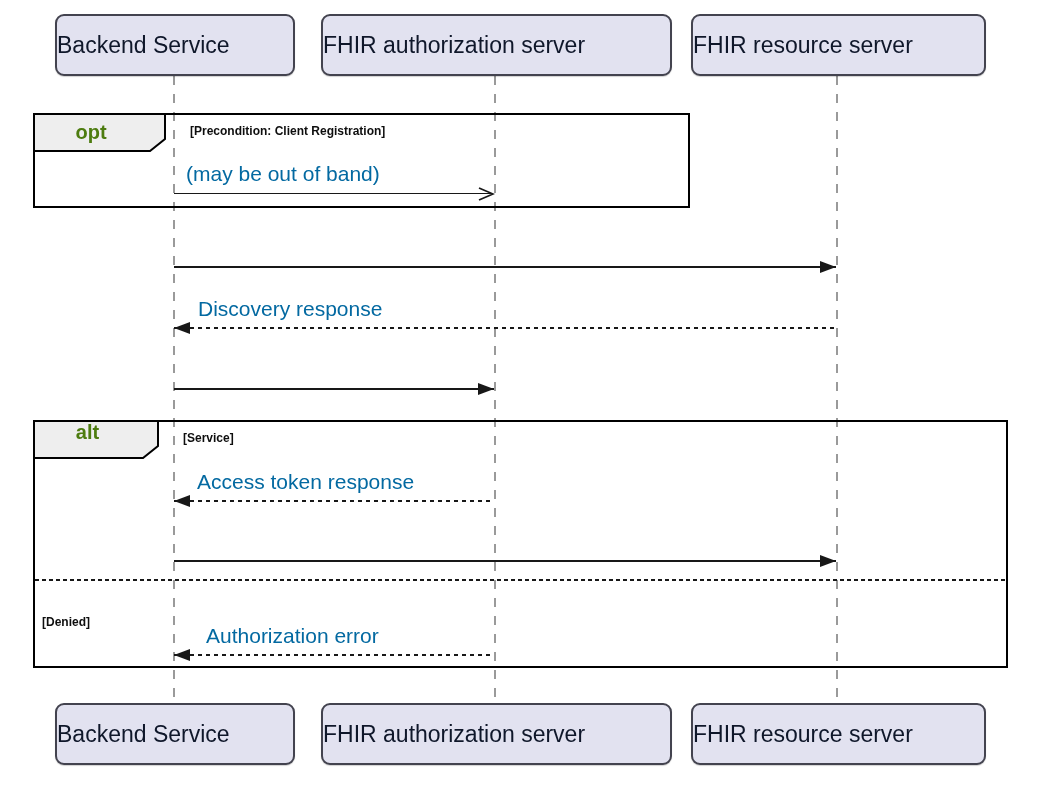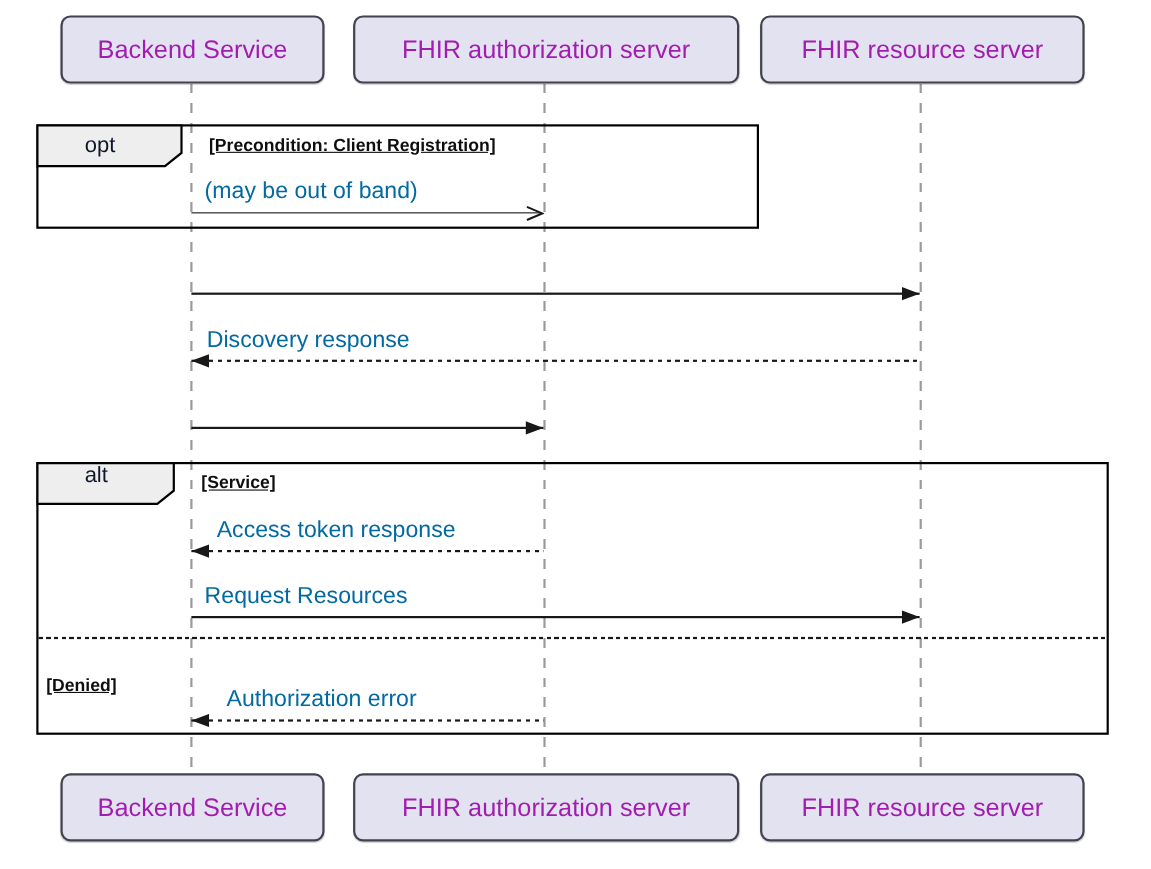--- a/index.html
+++ b/index.html
@@ -3,36 +3,36 @@
 <meta charset="utf-8">
 <style>
   html,body{margin:0;padding:0;background:#ffffff;}
   .canvas{
     position:relative;width:1046px;height:790px;background:#ffffff;overflow:hidden;
     font-family:"Liberation Sans", sans-serif;color:#111;
   }
   .pbox{
     position:absolute;height:62px;box-sizing:border-box;
     background:#E2E2F0;border:2px solid #43434f;border-radius:9px;
-    display:flex;align-items:center;justify-content:center;
-    font-size:23px;color:#a21caf;box-shadow:0 1px 1px rgba(0,0,0,.18);
+    display:flex;align-items:center;justify-content:flex-start;
+    font-size:23px;color:#0f172a;box-shadow:0 1px 1px rgba(0,0,0,.18);
   }
   .lifeline{
     position:absolute;top:76px;height:627px;width:2px;
     background:repeating-linear-gradient(180deg,#9a9a9a 0 9px,transparent 9px 18px);
   }
   .frag{
     position:absolute;box-sizing:border-box;border:2px solid #000;background:transparent;
   }
   .frag-pent{position:absolute;}
   .frag-op{
-    position:absolute;font-weight:normal;font-size:20px;color:#0f172a;
+    position:absolute;font-weight:bold;font-size:20px;color:#4d7c0f;
     display:flex;align-items:center;justify-content:center;text-align:right;
   }
-  .guard{position:absolute;font-weight:bold;font-size:16px;color:#0e0e0e;white-space:nowrap;text-decoration:underline;}
+  .guard{position:absolute;font-weight:bold;font-size:12px;color:#0e0e0e;white-space:nowrap;}
   .msg{position:absolute;font-size:21px;color:#0369a1;white-space:nowrap;}
   .line-solid{position:absolute;height:0;border-top:2px solid #181818;}
   .line-thin{position:absolute;height:0;border-top:1.5px solid #181818;}
   .line-dot{
     position:absolute;height:2px;
     background:repeating-linear-gradient(90deg,#181818 0 4px,transparent 4px 8px);
   }
   .divider-dot{
     position:absolute;height:2px;
     background:repeating-linear-gradient(90deg,#181818 0 4px,transparent 4px 7px);
@@ -75,39 +75,38 @@
 
   <div class="msg" style="left:186px;top:162px">(may be out of band)</div>
   <div class="line-thin" style="left:174px;top:193px;width:318px"></div>
   <svg class="chev" style="left:477px;top:186px" width="18" height="16">
     <path d="M2,2 L16,8 L2,14" fill="none" stroke="#181818" stroke-width="1.8"></path>
   </svg>
 
   <div class="line-solid" style="left:174px;top:266px;width:662px"></div>
   <div class="head-r" style="left:820px;top:261px"></div>
 
-  <div class="msg" style="left:188px;top:297px">Discovery response</div>
+  <div class="msg" style="left:198px;top:297px">Discovery response</div>
   <div class="line-dot" style="left:174px;top:327px;width:663px"></div>
   <div class="head-l" style="left:174px;top:322px"></div>
 
   <div class="line-solid" style="left:174px;top:388px;width:320px"></div>
   <div class="head-r" style="left:478px;top:383px"></div>
 
   <div class="frag" style="left:33px;top:420px;width:975px;height:248px"></div>
   <svg class="frag-pent" style="left:33px;top:420px" width="127" height="40">
     <path d="M1,1 L125,1 L125,26 L110,38 L1,38 Z" fill="#EEEEEE" stroke="#000000" stroke-width="2"></path>
   </svg>
   <div class="frag-op" style="left:33px;top:420px;width:109px;height:24px">alt</div>
   <div class="guard" style="left:183px;top:431px">[Service]</div>
 
   <div class="msg" style="left:197px;top:470px">Access token response</div>
   <div class="line-dot" style="left:174px;top:500px;width:320px"></div>
   <div class="head-l" style="left:174px;top:495px"></div>
 
-  <div class="msg" style="left:186px;top:530px">Request Resources</div>
   <div class="line-solid" style="left:174px;top:560px;width:662px"></div>
   <div class="head-r" style="left:820px;top:555px"></div>
 
   <div class="divider-dot" style="left:35px;top:579px;width:971px"></div>
   <div class="guard" style="left:42px;top:615px">[Denied]</div>
 
   <div class="msg" style="left:206px;top:624px">Authorization error</div>
   <div class="line-dot" style="left:174px;top:654px;width:320px"></div>
   <div class="head-l" style="left:174px;top:649px"></div>
 

